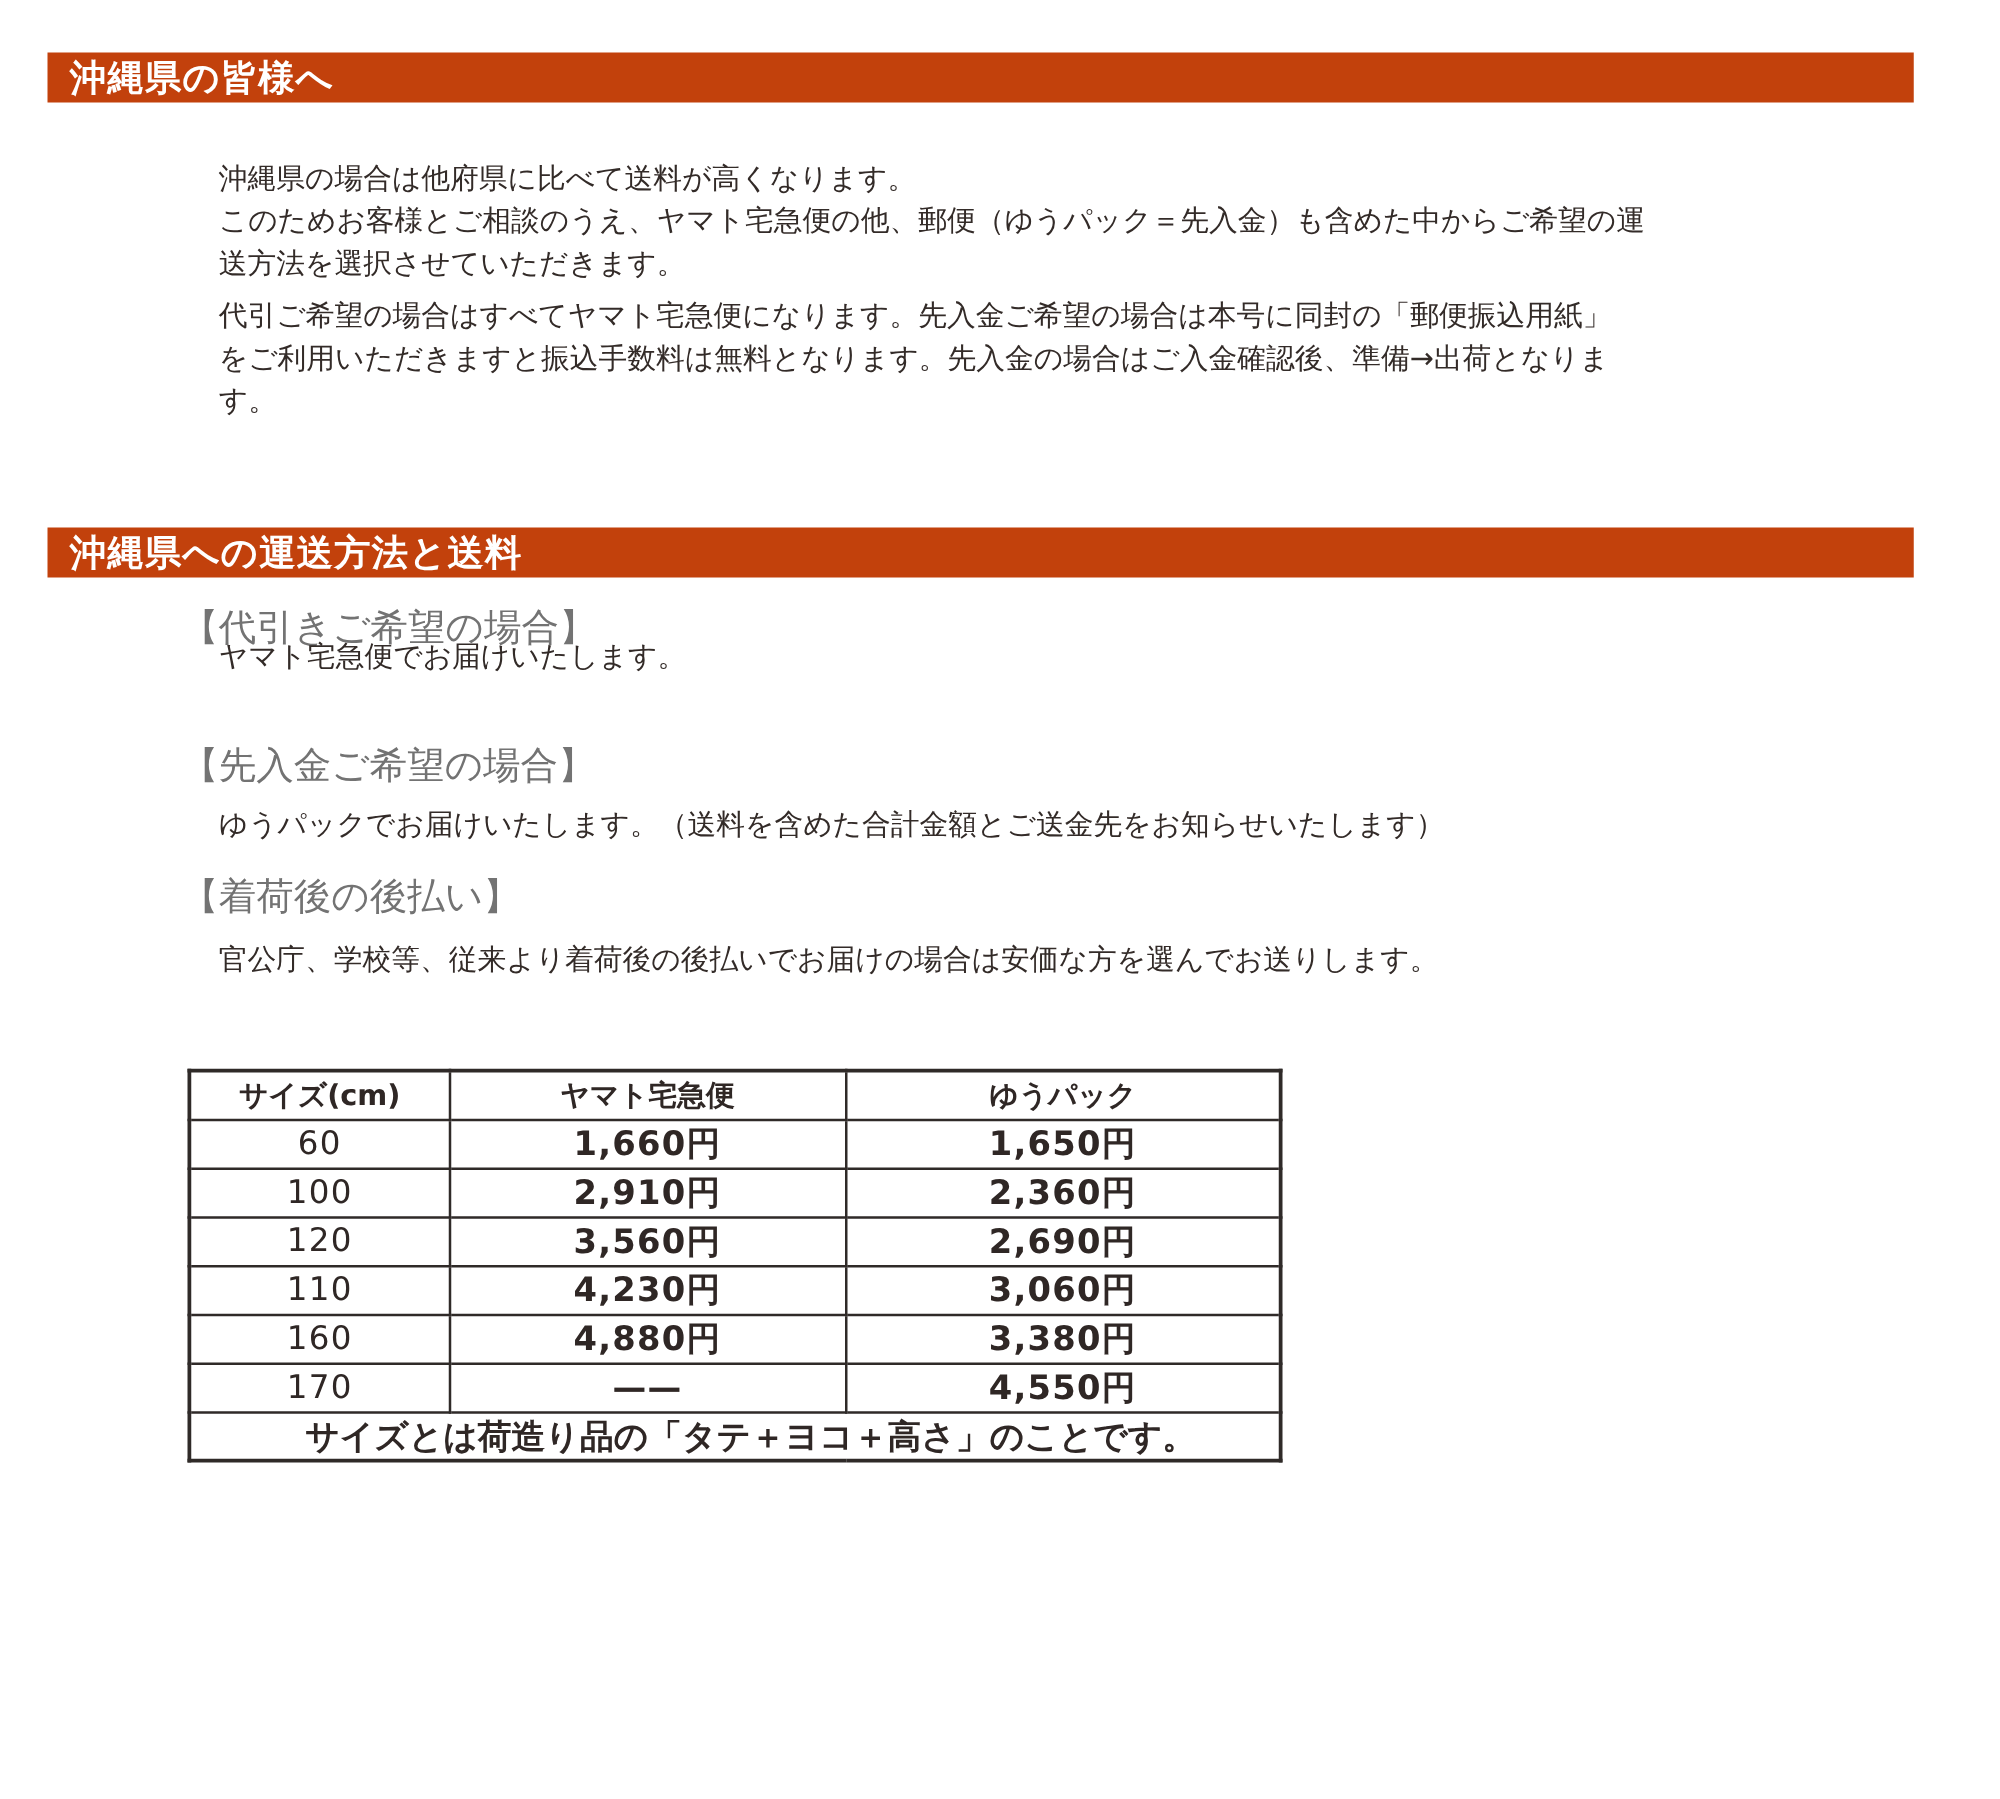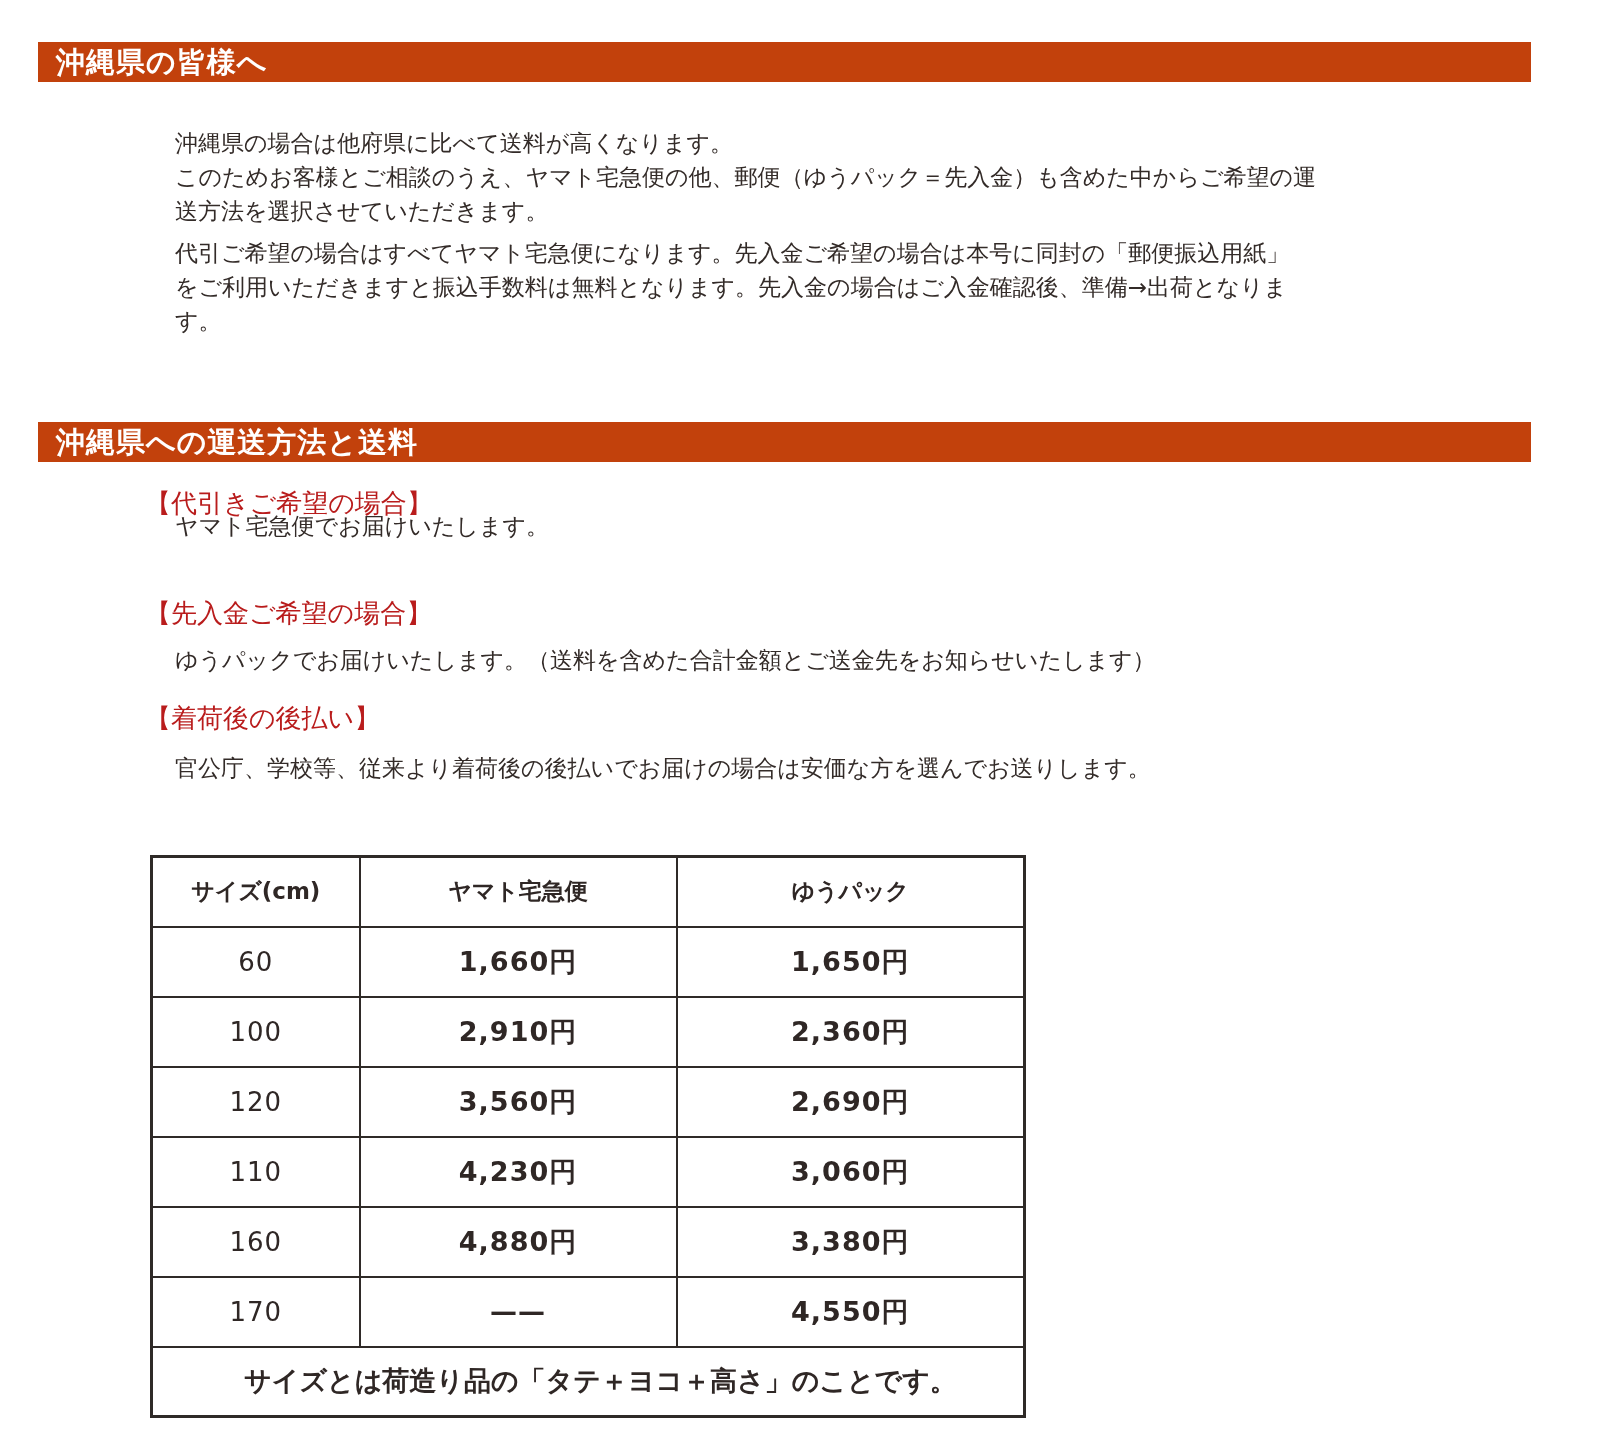--- a/index.html
+++ b/index.html
@@ -32,22 +32,22 @@
     position: absolute;
     left: 175px;
     width: 1260px;
     font-size: 23px;
     line-height: 34px;
     color: #332b28;
   }
   .red-heading {
     position: absolute;
     left: 145px;
-    font-size: 26px;
-    color: #b91c1c;
+    font-size: 30px;
+    color: #737373;
     line-height: 30px;
   }
   .sub-body {
     position: absolute;
     left: 175px;
     width: 1300px;
     font-size: 23px;
     line-height: 30px;
     color: #332b28;
   }
@@ -58,21 +58,21 @@
     width: 873px;
     border-collapse: collapse;
     table-layout: fixed;
     border: 3px solid #2f2a28;
   }
   table.price-table th,
   table.price-table td {
     border: 2px solid #2f2a28;
     text-align: center;
     vertical-align: middle;
-    height: 70px;
+    height: 39px;
     color: #2f2725;
   }
   table.price-table th {
     font-size: 23px;
     font-weight: bold;
   }
   td.size-cell { font-size: 26px; font-weight: normal; letter-spacing: 1px; }
   td.price-cell { font-size: 27px; font-weight: bold; letter-spacing: 1px; }
   td.note-cell {
     height: 65px;

